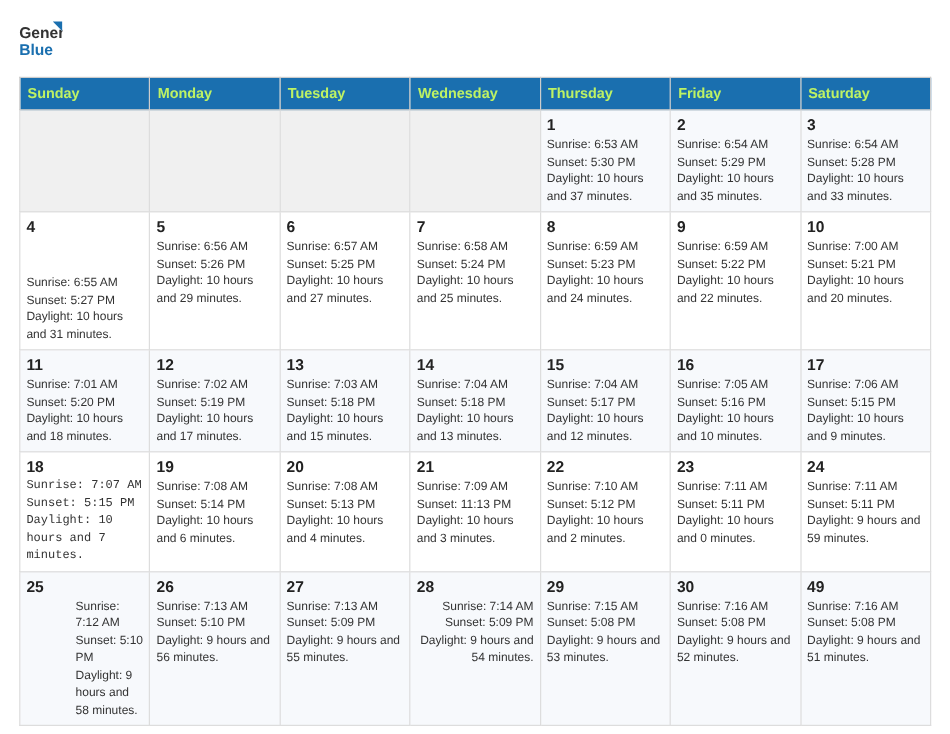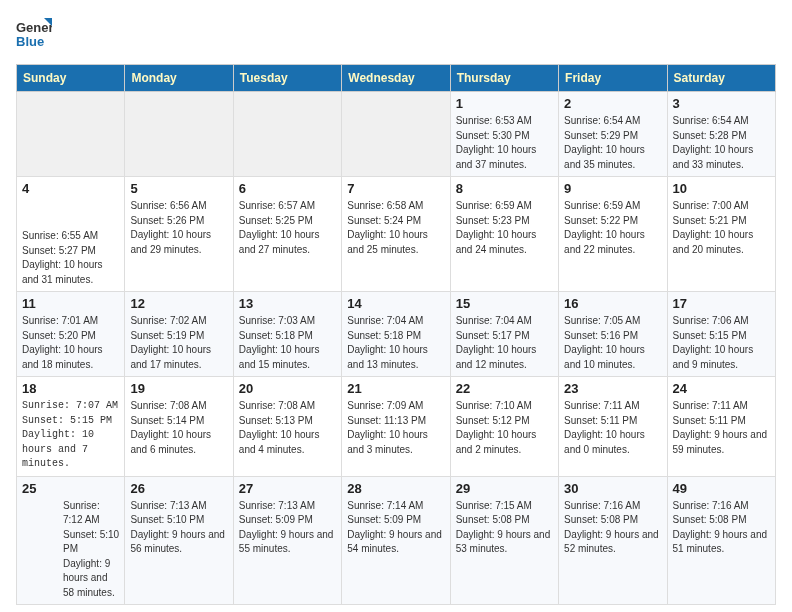--- a/index.html
+++ b/index.html
@@ -33,21 +33,21 @@
       font-size: 14px;
       color: #333;
     }
     table {
       width: 100%;
       border-collapse: collapse;
       font-size: 11px;
     }
     thead tr th {
       background: #1a6faf;
-      color: #fef9c3;
+      color: #bef264;
       text-align: left;
       padding: 6px 6px;
       font-size: 12px;
       font-weight: bold;
       border: 1px solid #ccc;
     }
     tbody tr td {
       border: 1px solid #ddd;
       vertical-align: top;
       padding: 4px 5px;
@@ -272,21 +272,21 @@
 Daylight: 9 hours and 56 minutes.</div>
         </td>
         <td>
           <div class="day-number">27</div>
           <div class="day-info" style="white-space: pre-line;">Sunrise: 7:13 AM
 Sunset: 5:09 PM
 Daylight: 9 hours and 55 minutes.</div>
         </td>
         <td>
           <div class="day-number">28</div>
-          <div class="day-info" style="white-space: pre-line;">Sunrise: 7:14 AM
+          <div class="day-info" style="white-space: pre-line; text-align: right;">Sunrise: 7:14 AM
 Sunset: 5:09 PM
 Daylight: 9 hours and 54 minutes.</div>
         </td>
         <td>
           <div class="day-number">29</div>
           <div class="day-info" style="white-space: pre-line;">Sunrise: 7:15 AM
 Sunset: 5:08 PM
 Daylight: 9 hours and 53 minutes.</div>
         </td>
         <td>

